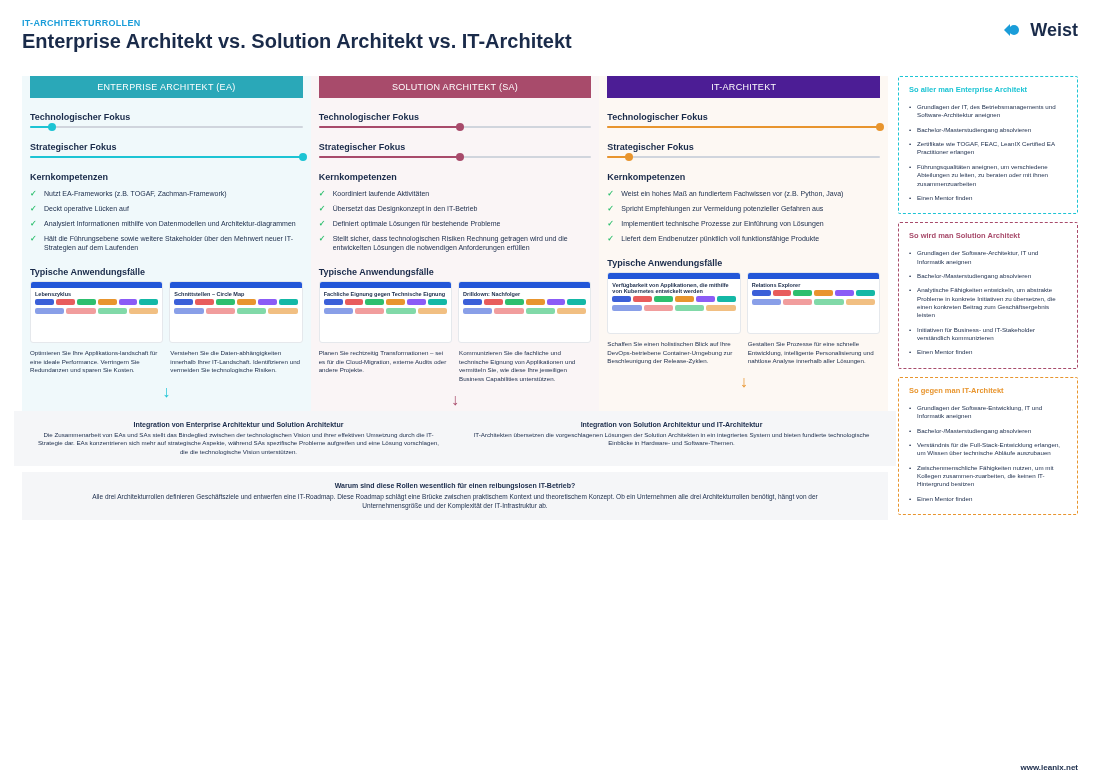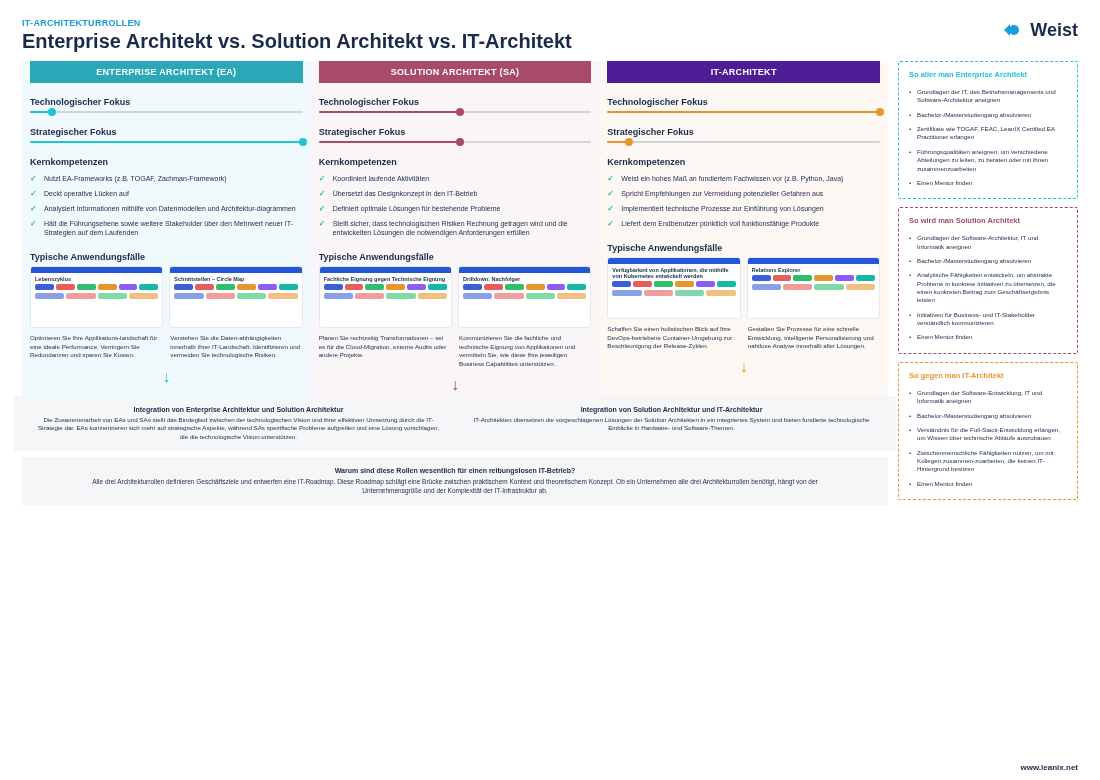--- a/index.html
+++ b/index.html
@@ -1,28 +1,28 @@
 <!DOCTYPE html>
 <html><head>
 <meta charset="utf-8">
 <style>
 *{box-sizing:border-box;margin:0;padding:0}
 body{font-family:-apple-system,BlinkMacSystemFont,"Segoe UI",Arial,sans-serif;background:#fff;width:1100px;height:780px;overflow:hidden;position:relative;padding:18px 22px}
-.hdr{display:flex;justify-content:space-between;align-items:flex-start;margin-bottom:8px}
+.hdr{display:flex;justify-content:space-between;align-items:flex-start;margin-bottom:23px}
 .kicker{font-size:9px;font-weight:700;color:#1a9dd9;letter-spacing:.3px}
 .title{font-size:20px;font-weight:700;color:#1a2b4a;margin-top:2px}
 .logo{display:flex;align-items:center;gap:6px;font-size:18px;font-weight:600;color:#1a2b4a}
 .logo-mark{width:24px;height:24px;position:relative}
 .body{display:flex;gap:10px}
 .cols{display:flex;gap:0;flex:1}
 .col{flex:1;padding:0 8px}
 .col.ea{background:#f0f9fb}
 .col.sa{background:#faf5f6}
 .col.it{background:#fdf8f3}
-.col-hdr{text-align:center;font-size:9px;font-weight:700;color:#fff;padding:6px;letter-spacing:.3px;margin-bottom:14px}
+.col-hdr{text-align:center;font-size:9px;font-weight:400;color:#fff;padding:6px;letter-spacing:.3px;margin-bottom:14px}
 .ea .col-hdr{background:#2aa8b8}
 .sa .col-hdr{background:#a84b6b}
 .it .col-hdr{background:#4c1d95}
 .sec-title{font-size:9px;font-weight:700;color:#1a2b4a;margin:12px 0 4px}
 .slider{position:relative;height:2px;background:#d0d5dd;margin:4px 0 14px;border-radius:2px}
 .slider-fill{position:absolute;height:2px;top:0;left:0;border-radius:2px}
 .slider-dot{position:absolute;width:8px;height:8px;border-radius:50%;top:-3px;transform:translateX(-50%)}
 .ea .slider-fill,.ea .slider-dot{background:#1cc4d4}
 .sa .slider-fill,.sa .slider-dot{background:#a84b6b}
 .it .slider-fill,.it .slider-dot{background:#e8952e}

